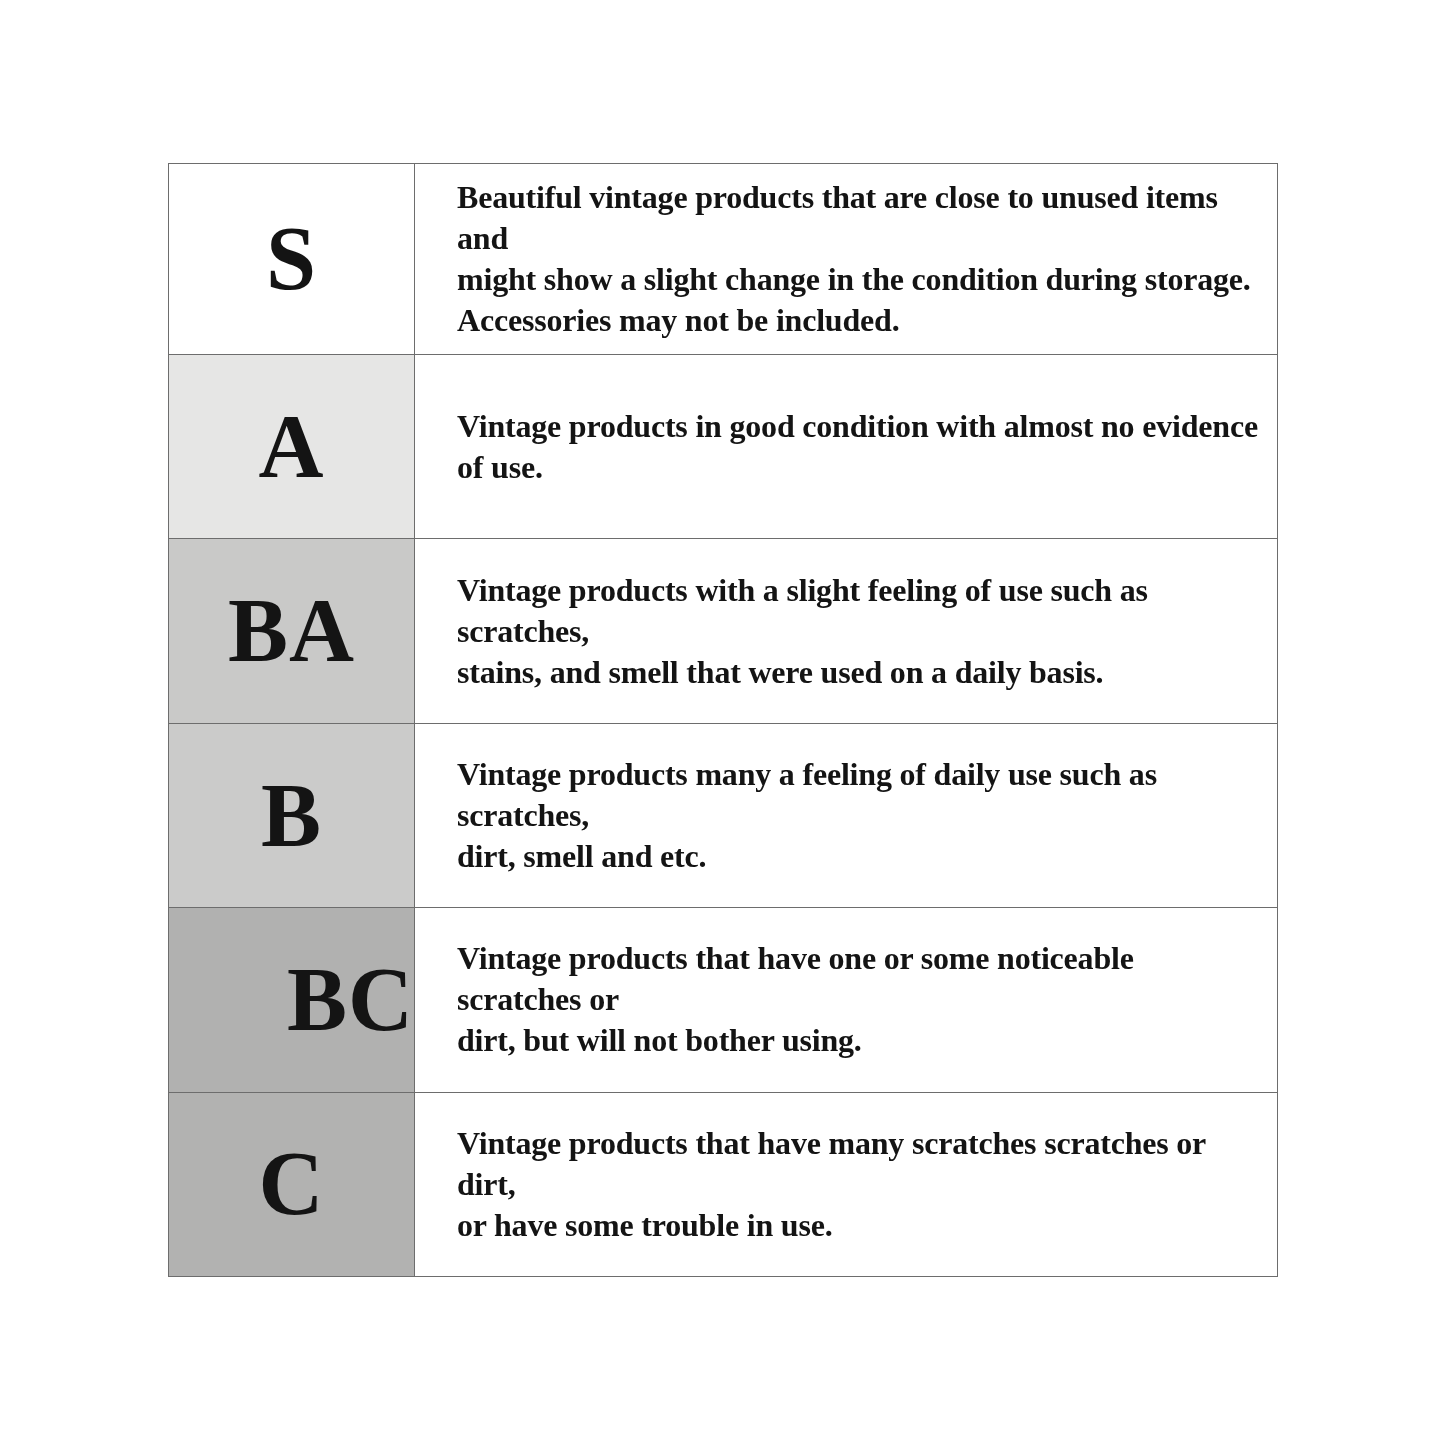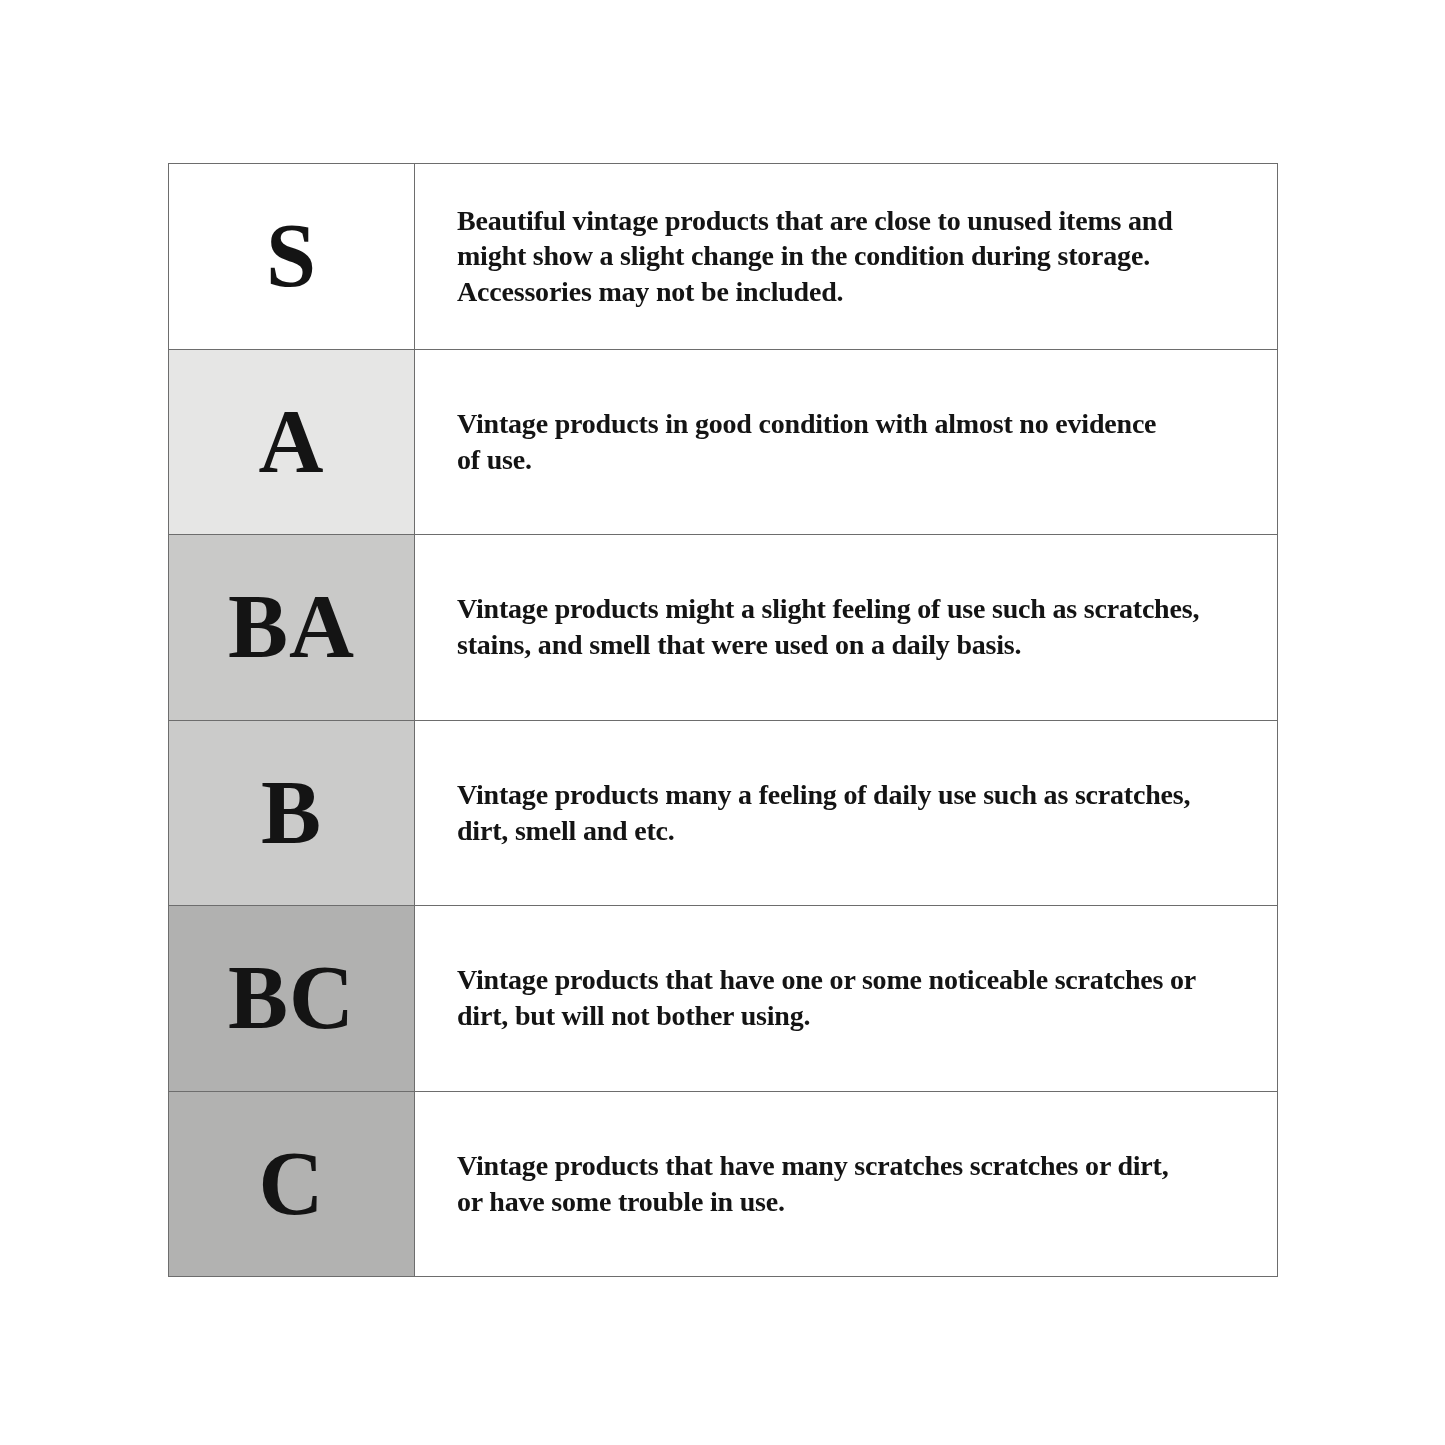--- a/index.html
+++ b/index.html
@@ -38,21 +38,21 @@
     font-weight: 700;
     letter-spacing: 1px;
     line-height: 1;
   }
   td.desc-cell {
     background: #ffffff;
     padding-left: 42px;
     padding-right: 14px;
   }
   .desc-text {
-    font-size: 28px;
+    font-size: 32px;
     font-weight: 700;
     line-height: 1.28;
     white-space: pre-line;
     letter-spacing: -0.2px;
   }
 </style>
 </head>
 <body>
 
 <table class="grade-table">
@@ -74,35 +74,35 @@
       <td class="desc-cell">
         <div class="desc-text">Vintage products in good condition with almost no evidence
 of use.</div>
       </td>
     </tr>
     <tr>
       <td class="grade-cell" style="background-color: rgb(201, 201, 200); margin-left: 36px;">
         <span>BA</span>
       </td>
       <td class="desc-cell">
-        <div class="desc-text">Vintage products might a slight feeling of use such as scratches,
+        <div class="desc-text">Vintage products with a slight feeling of use such as scratches,
 stains, and smell that were used on a daily basis.</div>
       </td>
     </tr>
     <tr>
       <td class="grade-cell" style="background-color: rgb(203, 203, 202);">
         <span>B</span>
       </td>
       <td class="desc-cell">
         <div class="desc-text">Vintage products many a feeling of daily use such as scratches,
 dirt, smell and etc.</div>
       </td>
     </tr>
     <tr>
-      <td class="grade-cell" style="background-color: rgb(177, 177, 176);">
+      <td class="grade-cell" style="background-color: rgb(177, 177, 176); text-align: right;">
         <span>BC</span>
       </td>
       <td class="desc-cell">
         <div class="desc-text">Vintage products that have one or some noticeable scratches or
 dirt, but will not bother using.</div>
       </td>
     </tr>
     <tr>
       <td class="grade-cell" style="background-color: rgb(178, 178, 177);">
         <span>C</span>

